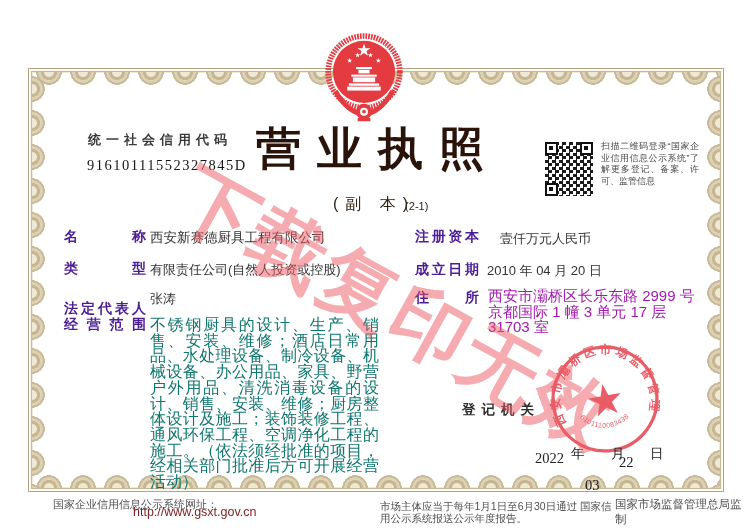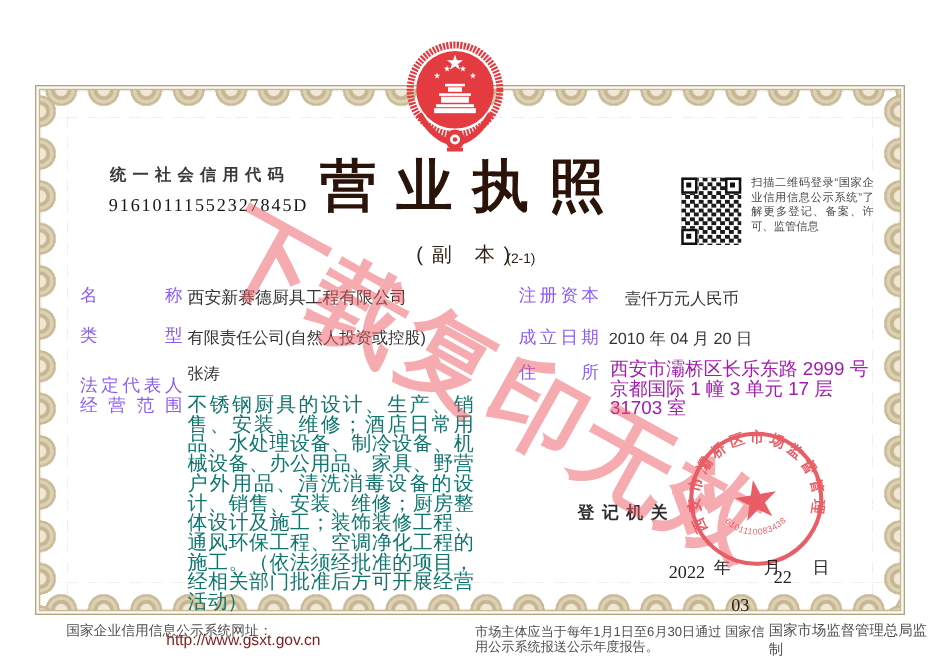--- a/index.html
+++ b/index.html
@@ -37,21 +37,21 @@
   
   .qr{left:545px;top:142px;width:48px;height:54px;background-color:#fff;
       background-image:conic-gradient(#1b1b1b 25%, #fff 0 50%, #1b1b1b 0 75%, #fff 0);
       background-size:7px 7px;}
   .finder{position:absolute;width:13px;height:13px;background:#fff;border:2.5px solid #111;box-sizing:border-box;}
   .finder i{position:absolute;left:2px;top:2px;width:4px;height:4px;background:#111;display:block;}
   .f1{left:0;top:0}.f2{right:0;top:0}.f3{left:0;bottom:0}
   .qr-caption{left:601px;top:141px;width:98px;font-size:9px;line-height:11.5px;color:#4a4a4a;text-align:justify;}
 
   
-  .flabel{font-size:14px;font-weight:400;color:#8b5cf6;text-align:justify;text-align-last:justify;}
+  .flabel{font-size:14px;font-weight:700;color:#4c1d95;text-align:justify;text-align-last:justify;}
   .fvalue{font-size:13px;color:#333;}
   .lab-l{left:64px;width:82px;}
   .val-l{left:150px;text-align:right;}
   .lab-r{left:415px;width:64px;}
   .scope-val{left:150px;top:317px;width:229px;font-size:16px;line-height:15.7px;color:#0f766e;text-align:justify;}
   .addr-val{left:488px;top:288px;width:216px;font-size:15px;line-height:15.5px;color:#a21caf;}
 
   
   .registry-label{left:462px;top:401px;font-size:13.5px;font-weight:600;letter-spacing:6px;color:#2d2d2d;white-space:nowrap;}
   .dt{font-family:"Liberation Serif",serif;color:#222;}

